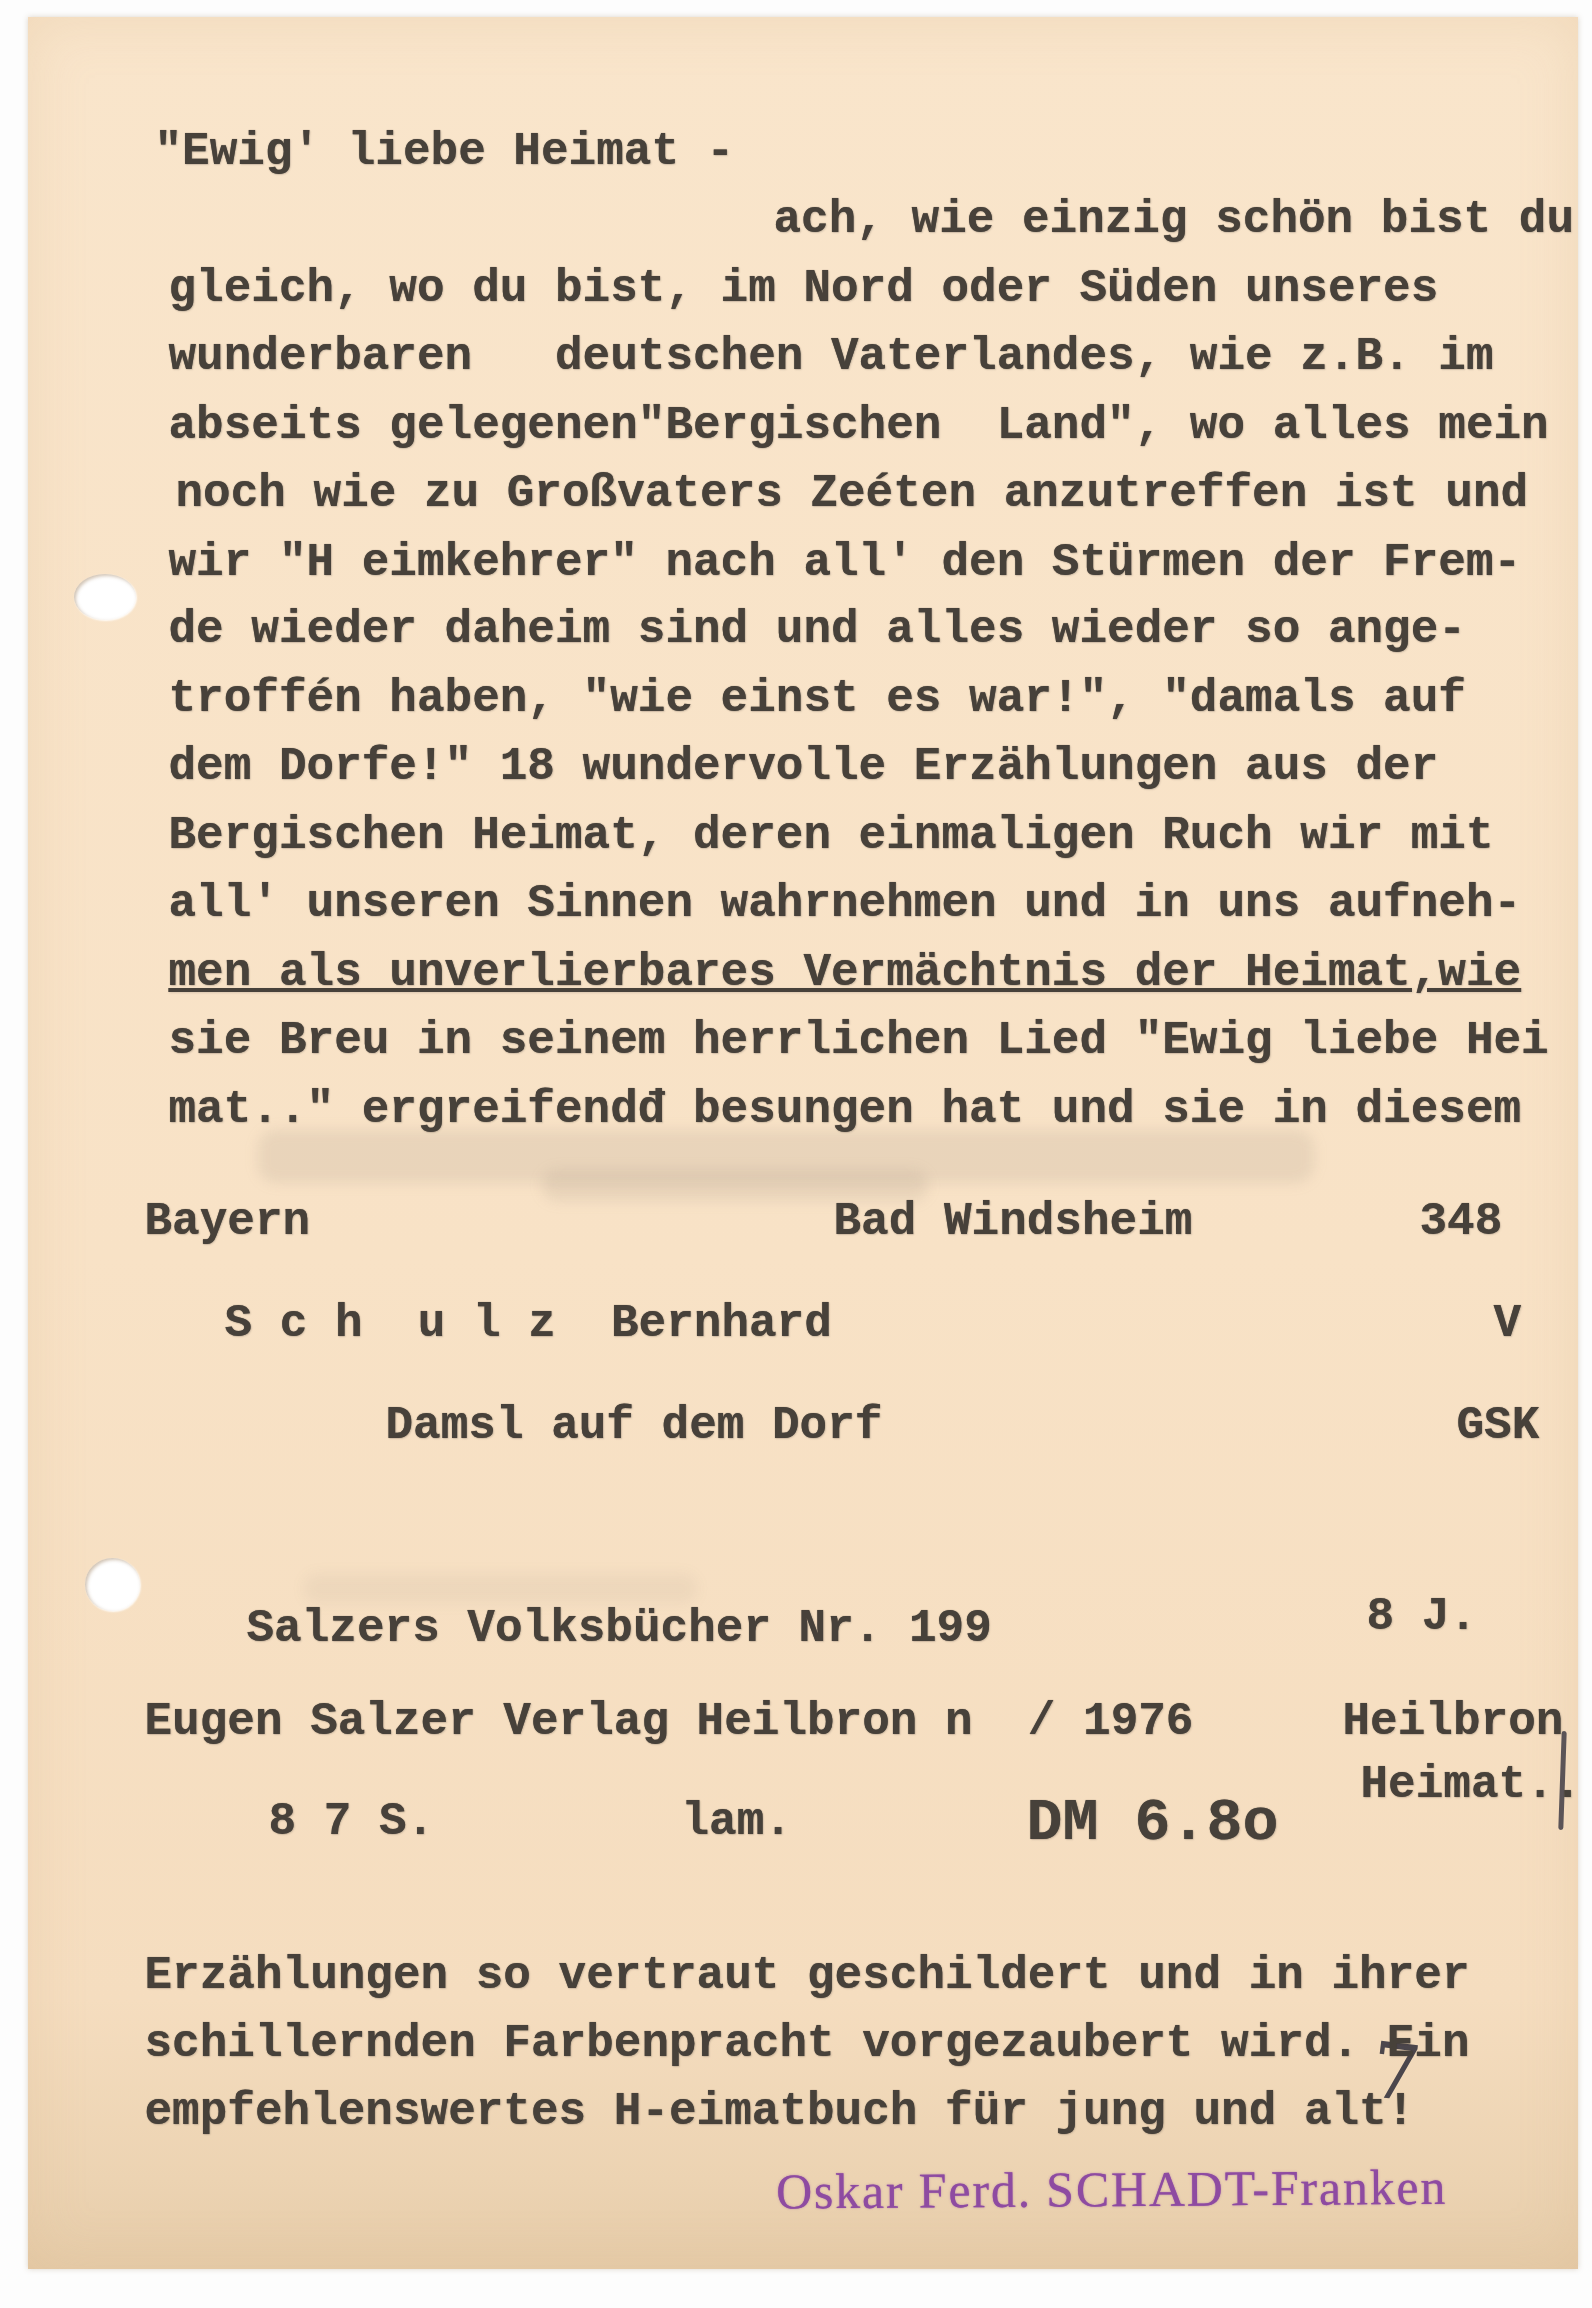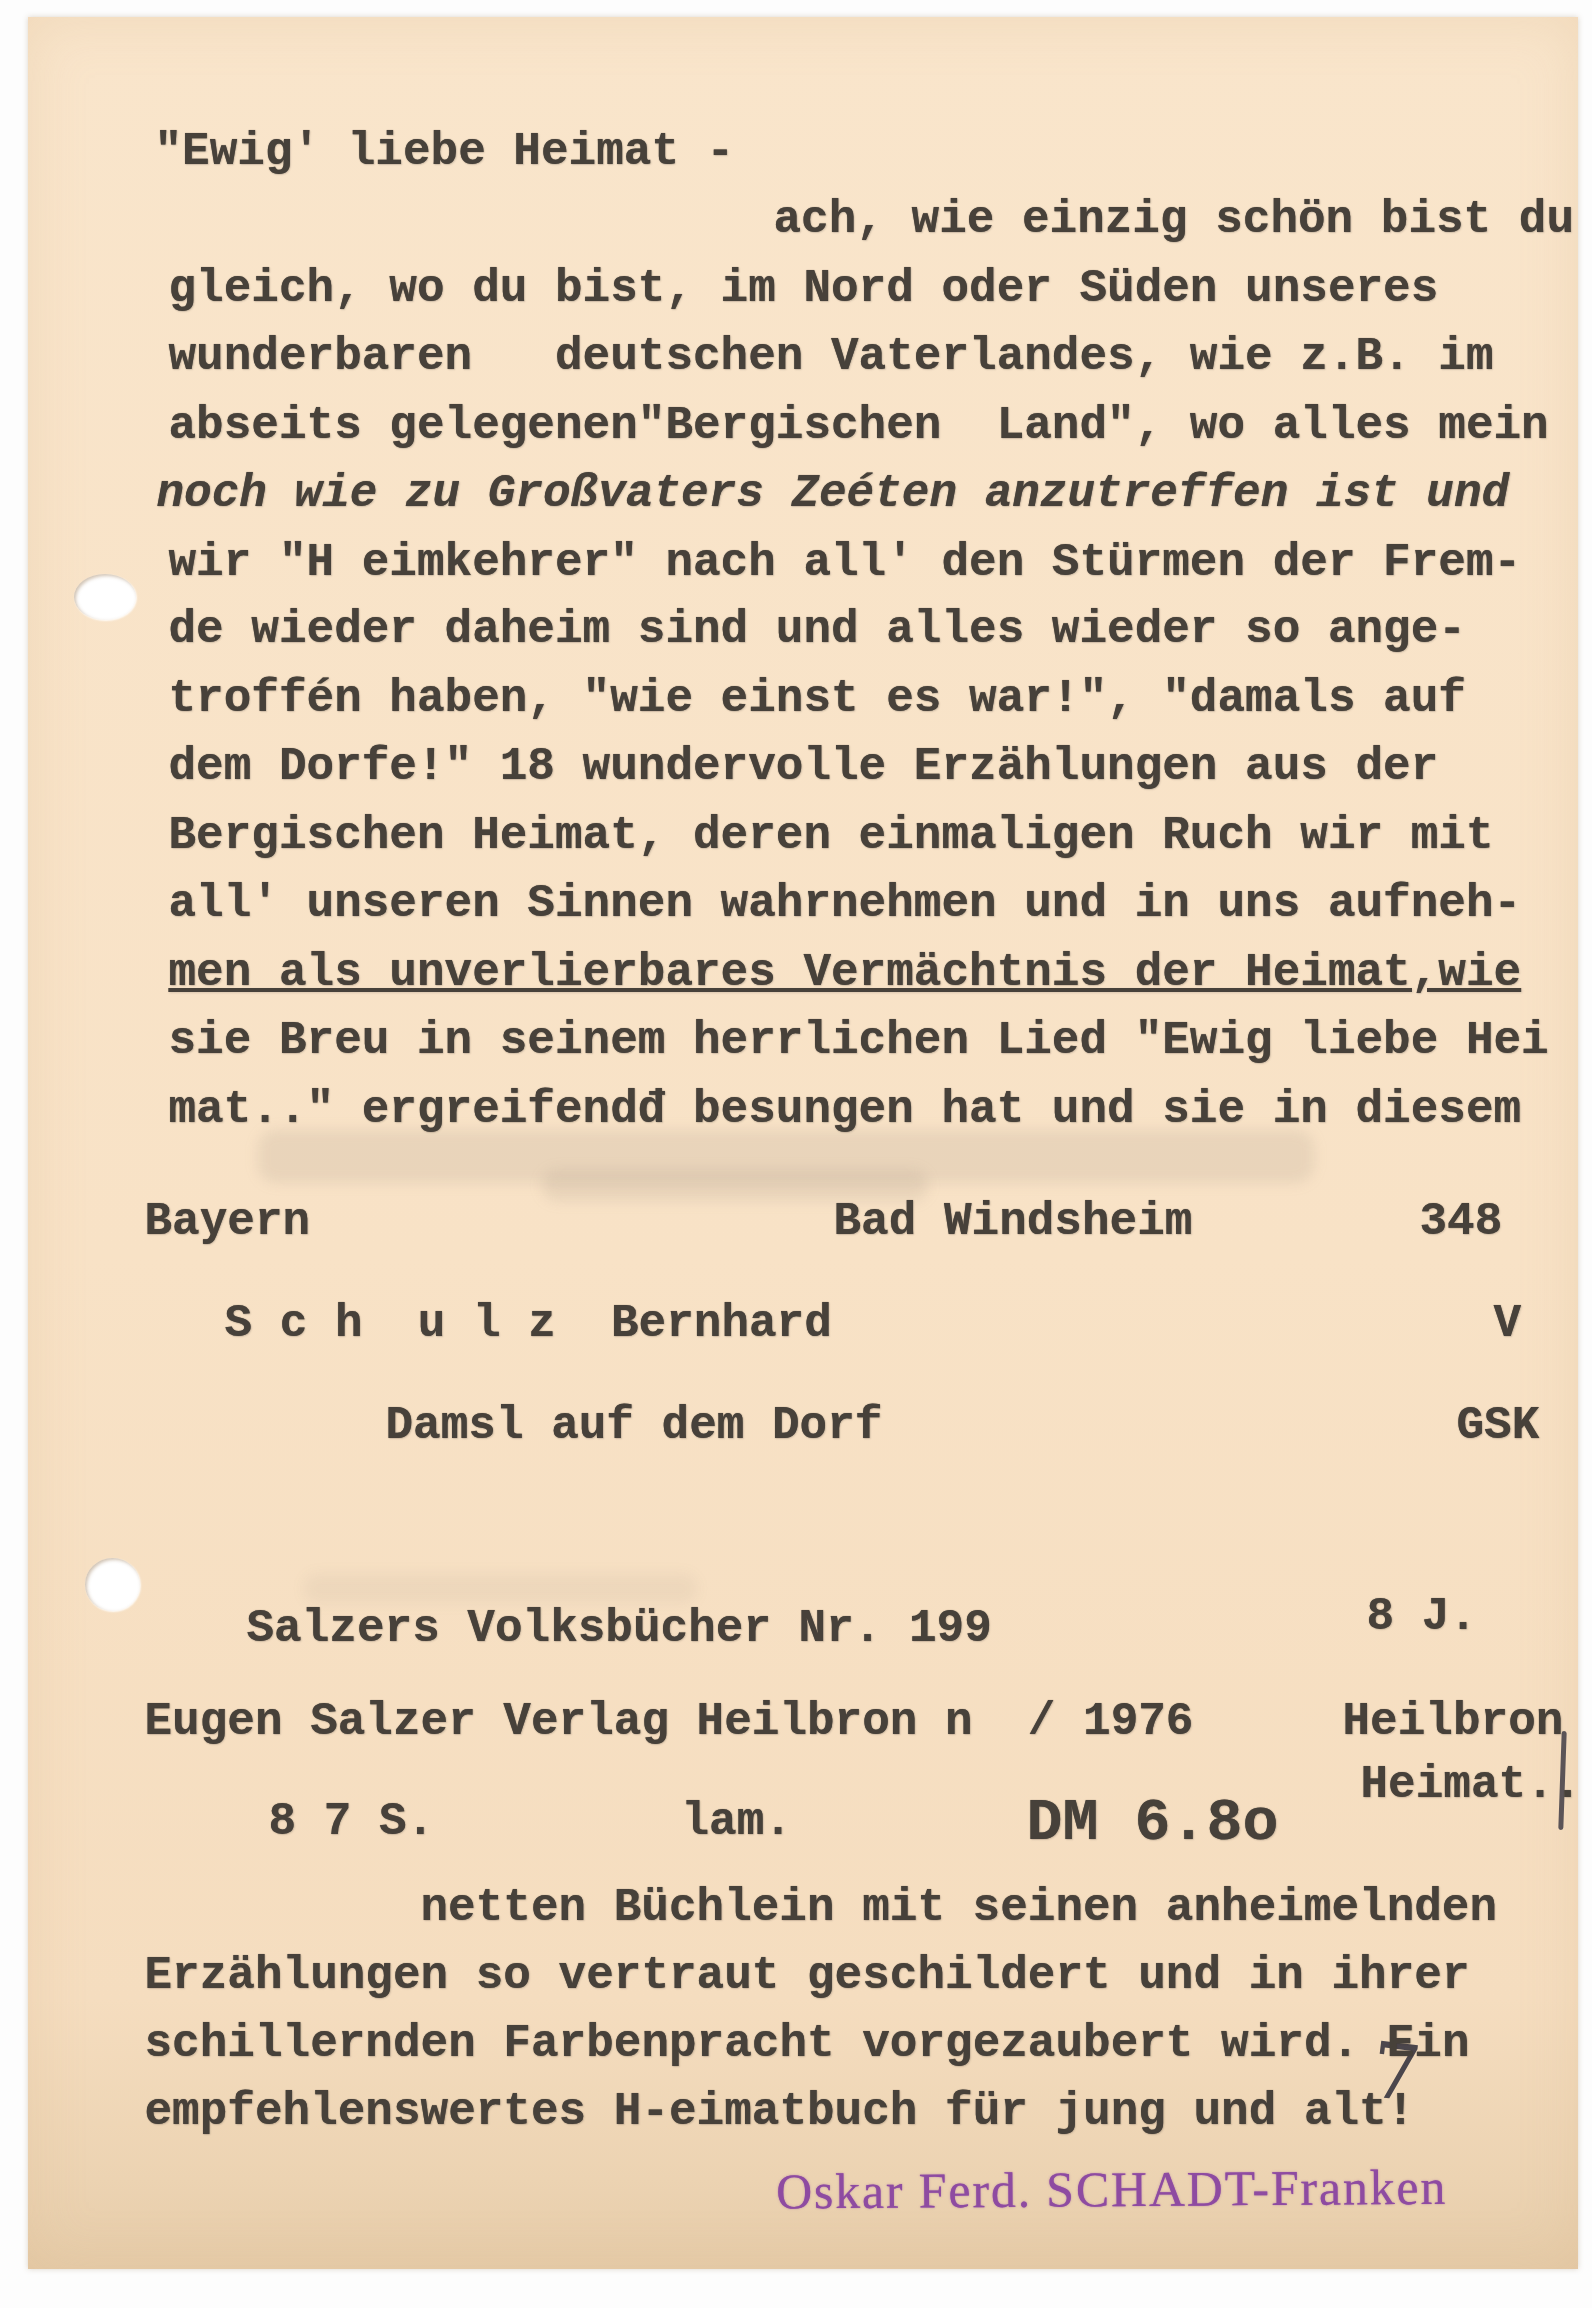--- a/index.html
+++ b/index.html
@@ -43,21 +43,21 @@
     <div class="pen-mark"></div>
 
     <div class="handnum">7</div>
 
     <div class="stamp">Oskar Ferd. SCHADT-Franken</div>
   <div class="tw" style="left: 127px; top: 112px;">"Ewig' liebe Heimat -</div>
       <div class="tw" style="left: 746px; top: 180px;">ach, wie einzig schön bist du</div>
       <div class="tw" style="left: 141px; top: 249px;">gleich, wo du bist, im Nord oder Süden unseres</div>
       <div class="tw" style="left: 141px; top: 317px;">wunderbaren   deutschen Vaterlandes, wie z.B. im</div>
       <div class="tw" style="left: 141px; top: 386px;">abseits gelegenen"Bergischen  Land", wo alles mein</div>
-      <div class="tw" style="left: 129px; top: 454px; font-style: italic;">noch wie zu Großvaters Zeéten anzutreffen ist und</div>
+      <div class="tw" style="left: 148px; top: 454px;">noch wie zu Großvaters Zeéten anzutreffen ist und</div>
       <div class="tw" style="left: 141px; top: 523px;">wir "H eimkehrer" nach all' den Stürmen der Frem-</div>
       <div class="tw" style="left: 141px; top: 590px;">de wieder daheim sind und alles wieder so ange-</div>
       <div class="tw" style="left: 141px; top: 659px;">troffén haben, "wie einst es war!", "damals auf</div>
       <div class="tw" style="left: 141px; top: 727px;">dem Dorfe!" 18 wundervolle Erzählungen aus der</div>
       <div class="tw" style="left: 141px; top: 796px;">Bergischen Heimat, deren einmaligen Ruch wir mit</div>
       <div class="tw" style="left: 141px; top: 864px;">all' unseren Sinnen wahrnehmen und in uns aufneh-</div>
       <div class="tw" style="left: 141px; top: 933px; text-decoration: underline;">men als unverlierbares Vermächtnis der Heimat,wie</div>
       <div class="tw" style="left: 141px; top: 1001px;">sie Breu in seinem herrlichen Lied "Ewig liebe Hei</div>
       <div class="tw" style="left: 141px; top: 1070px;">mat.." ergreifendđ besungen hat und sie in diesem</div>
       <div class="tw" style="left: 117px; top: 1182px;">Bayern</div>
@@ -68,19 +68,18 @@
       <div class="tw" style="left: 358px; top: 1386px;">Damsl auf dem Dorf</div>
       <div class="tw" style="left: 1429px; top: 1386px;">GSK</div>
       <div class="tw" style="left: 219px; top: 1589px;">Salzers Volksbücher Nr. 199</div>
       <div class="tw" style="left: 1339px; top: 1577px;">8 J.</div>
       <div class="tw" style="left: 117px; top: 1682px;">Eugen Salzer Verlag Heilbron n  / 1976</div>
       <div class="tw" style="left: 1315px; top: 1682px;">Heilbron</div>
       <div class="tw" style="left: 1333px; top: 1745px;">Heimat..</div>
       <div class="tw" style="left: 241px; top: 1782px;">8 7 S.</div>
       <div class="tw" style="left: 654px; top: 1782px;">lam.</div>
       <div class="tw" style="left: 999px; top: 1776px; font-size: 60px;">DM 6.8o</div>
-      <div class="tw" style="left: 393px; top: 1868px;">netten Büchlein mit seinen anheimelnden</div>
       <div class="tw" style="left: 117px; top: 1936px;">Erzählungen so vertraut geschildert und in ihrer</div>
       <div class="tw" style="left: 117px; top: 2004px;">schillernden Farbenpracht vorgezaubert wird. Ein</div>
       <div class="tw" style="left: 117px; top: 2072px;">empfehlenswertes H-eimatbuch für jung und alt!</div>
     </div>
 </div>
 
 
 </body></html>

